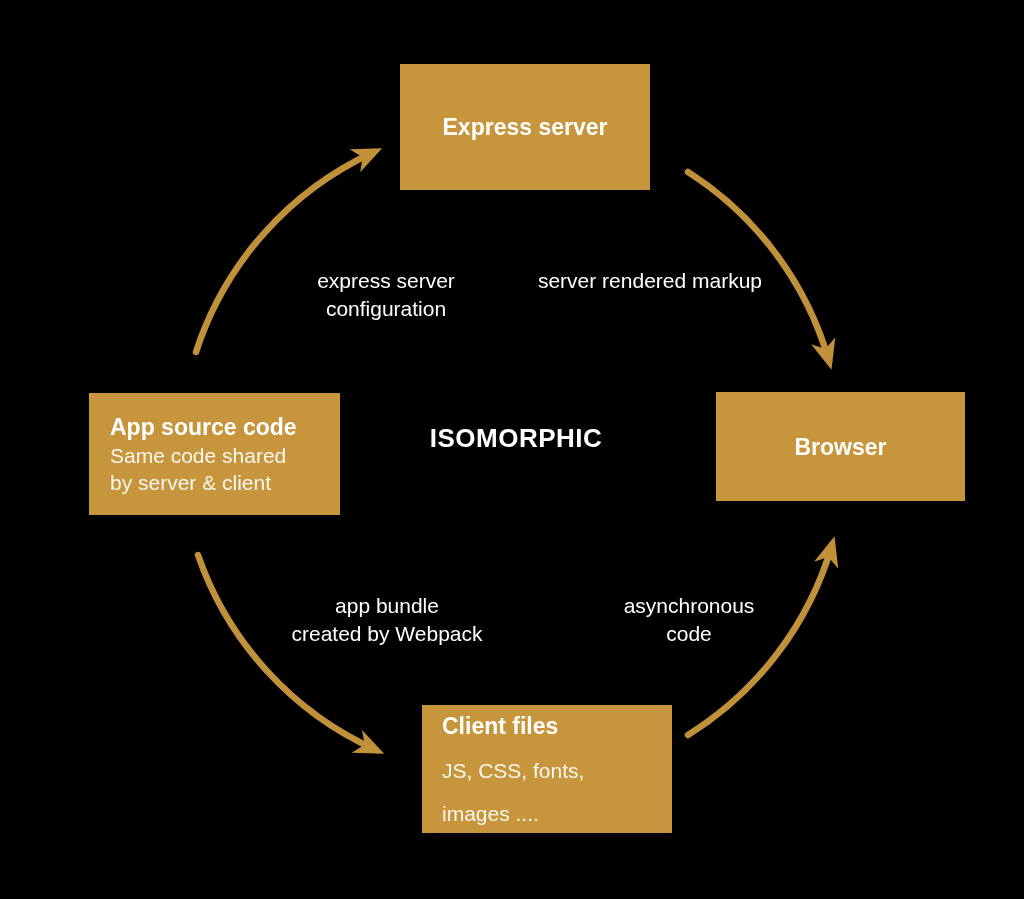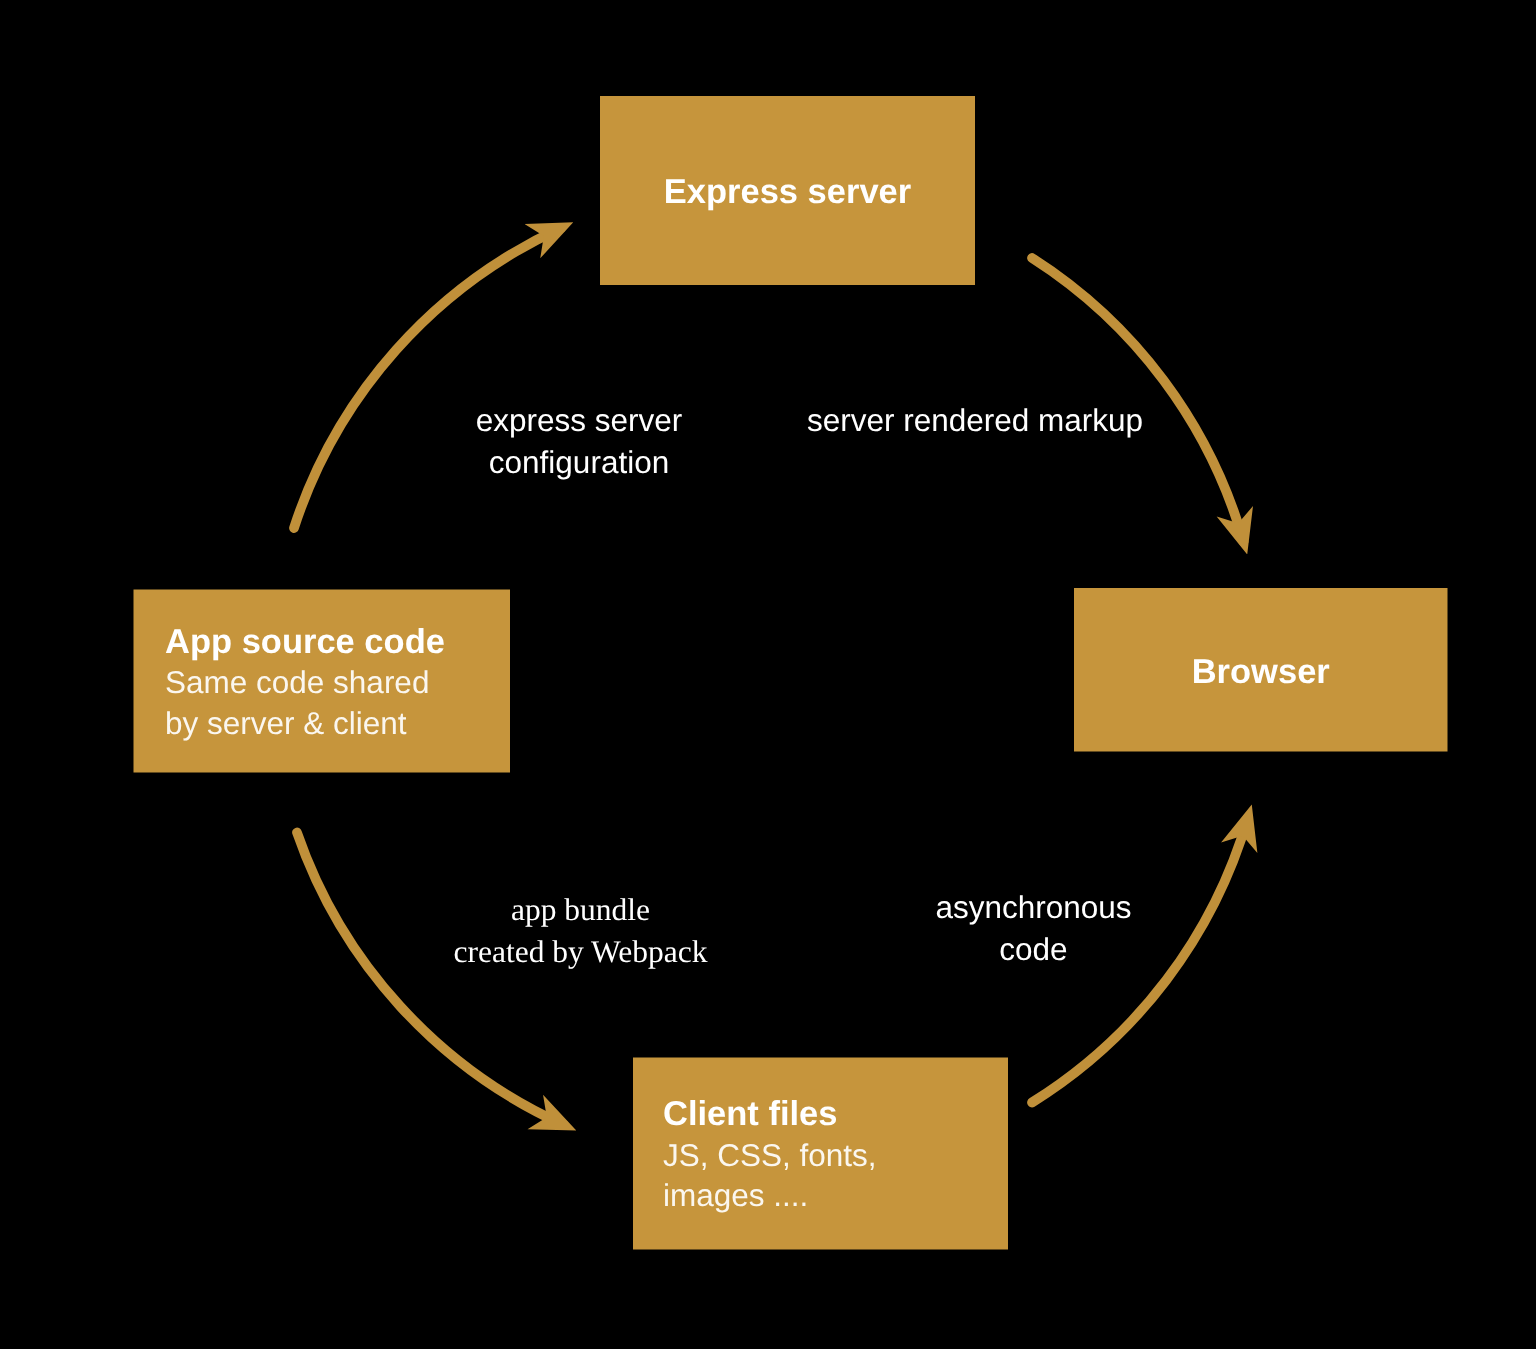--- a/index.html
+++ b/index.html
@@ -48,21 +48,21 @@
     font-size: 21px;
     line-height: 27px;
     color: rgba(255,255,255,0.92);
   }
   .node.centered { align-items: center; text-align: center; }
   .node.left-aligned { align-items: flex-start; text-align: left; margin-left: 22px; }
 
   .node-express { left: 400px; top: 64px;  width: 250px; height: 126px; }
   .node-browser { left: 716px; top: 392px; width: 249px; height: 109px; }
   .node-app     { left: 67px;  top: 393px; width: 251px; height: 122px; padding-left: 21px; }
-  .node-client  { left: 400px; top: 705px; width: 250px; height: 128px; padding-left: 20px; }
+  .node-client  { left: 400px; top: 705px; width: 250px; height: 128px; padding-left: 20px; gap: 16px; }
 
   .center-title {
     position: absolute;
     left: 516px; top: 423px;
     transform: translateX(-50%);
     text-align: center;
     color: var(--white);
     font-weight: bold;
     font-size: 26px;
     line-height: 31px;
@@ -73,21 +73,21 @@
     position: absolute;
     transform: translateX(-50%);
     text-align: center;
     color: var(--white);
     font-size: 21px;
     line-height: 28px;
     white-space: nowrap;
   }
   .label-express-config  { left: 386px; top: 267px; }
   .label-server-rendered { left: 650px; top: 267px; }
-  .label-app-bundle      { left: 387px; top: 592px; font-family: Liberation Serif, serif; }
+  .label-app-bundle      { left: 387px; top: 592px; }
   .label-async-load      { left: 689px; top: 592px; }
 </style>
 </head>
 <body>
 
 <div class="canvas">
 
   <svg class="arrows-svg" viewBox="0 0 1024 899">
     <defs>
       <marker id="ah" viewBox="0 0 10 10" refX="7" refY="5" markerWidth="30" markerHeight="30" markerUnits="userSpaceOnUse" orient="auto">
@@ -114,20 +114,21 @@
     <div class="sub">by server &amp; client</div>
   </div>
 
   <div class="node node-client left-aligned">
     <div class="title">Client files</div>
     <div class="sub">JS, CSS, fonts,</div>
     <div class="sub">images ....</div>
   </div>
 
   <div class="center-title">
+    <div>ISOMORPHIC</div>
   </div>
 
   <div class="flow-label label-express-config">
     <div>express server</div>
     <div>configuration</div>
   </div>
 
   <div class="flow-label label-server-rendered">
     <div>server rendered markup</div>
   </div>

